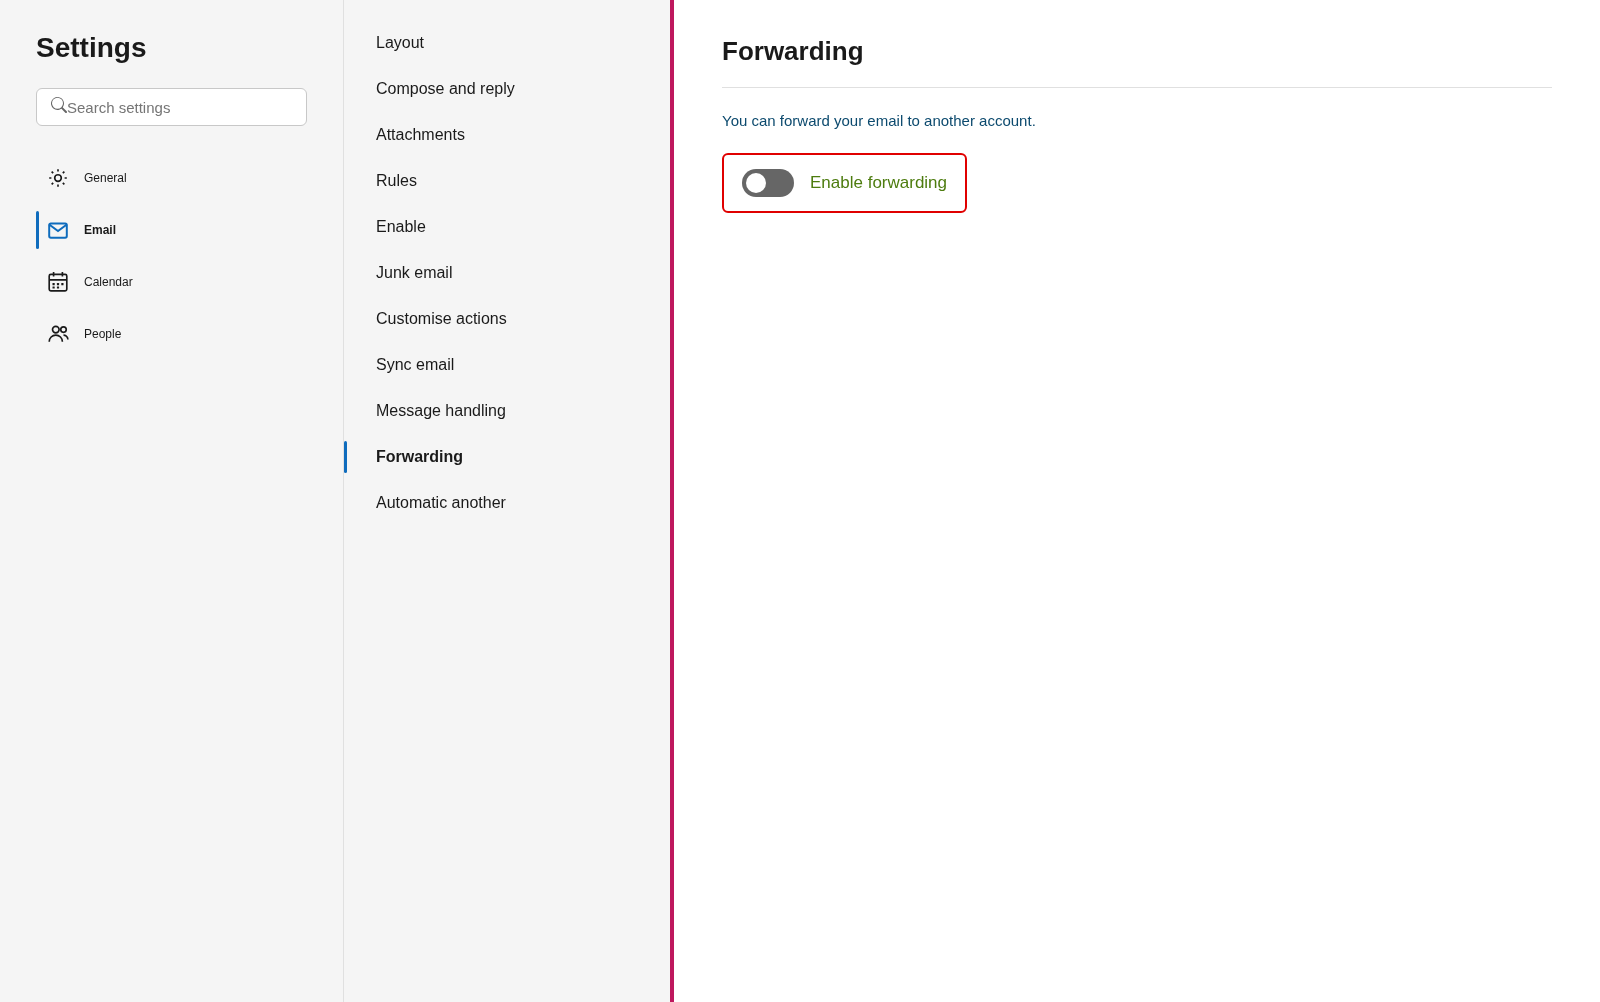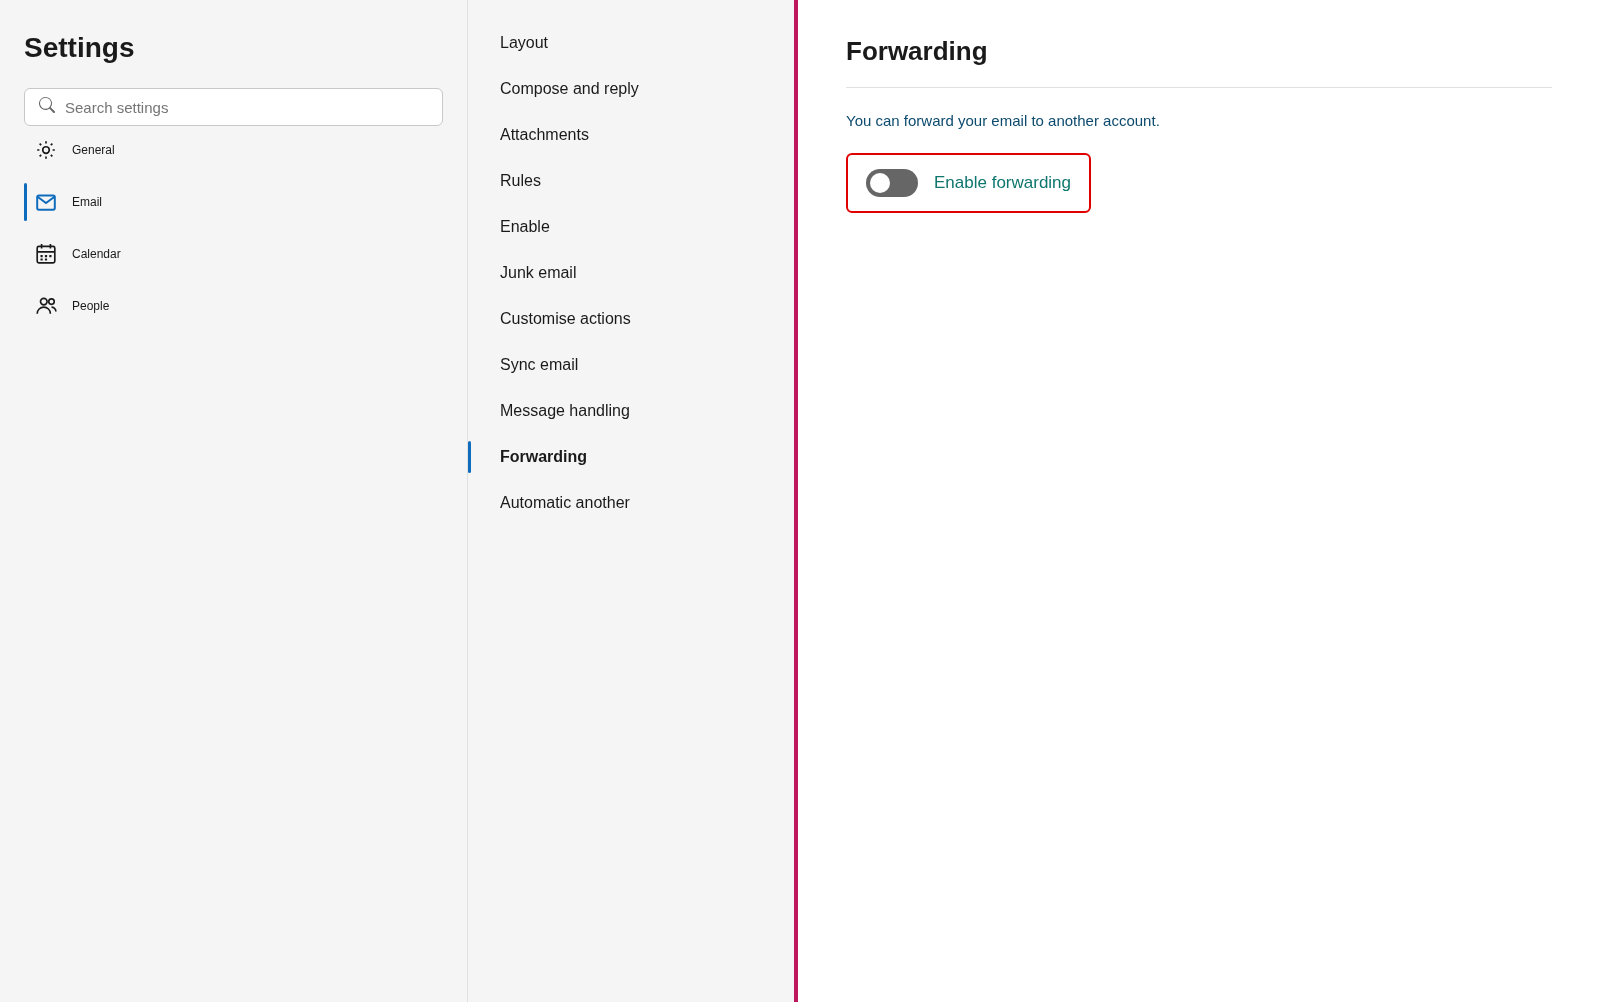--- a/index.html
+++ b/index.html
@@ -7,42 +7,42 @@
       font-family: 'Segoe UI', -apple-system, BlinkMacSystemFont, sans-serif;
       background: #f5f5f5;
       display: flex;
       height: 1002px;
       width: 1600px;
       overflow: hidden;
     }
 
     
     .sidebar {
-      width: 468px;
+      width: 344px;
       background: #f5f5f5;
-      padding: 32px 24px;
+      padding: 32px 36px;
       flex-shrink: 0;
       border-right: 1px solid #e0e0e0;
     }
 
     .sidebar-title {
       font-size: 28px;
       font-weight: 700;
       color: #1a1a1a;
       margin-bottom: 24px;
     }
 
     .search-box {
       display: flex;
       align-items: center;
       background: #fff;
       border: 1.5px solid #c8c8c8;
       border-radius: 6px;
       padding: 8px 14px;
-      gap: 10px;
+      margin-bottom: 28px;
     }
 
     .search-box input {
       border: none;
       outline: none;
       font-size: 15px;
       color: #666;
       background: transparent;
       width: 100%;
     }
@@ -59,21 +59,21 @@
       padding: 12px 10px;
       border-radius: 6px;
       cursor: pointer;
       font-size: 12px;
       color: #1a1a1a;
       margin-bottom: 4px;
       position: relative;
     }
 
     .nav-item.active {
-      font-weight: 400;
+      font-weight: 700;
     }
 
     .nav-item.active::before {
       content: '';
       position: absolute;
       left: 0;
       top: 10%;
       height: 80%;
       width: 3px;
       background: #0f6cbd;
@@ -182,21 +182,21 @@
       top: 4px;
       left: 4px;
       width: 20px;
       height: 20px;
       background: #fff;
       border-radius: 50%;
     }
 
     .toggle-label {
       font-size: 17px;
-      color: #0f766e;
+      color: #4d7c0f;
     }
 
     
     .email-icon-svg {
       color: #0f6cbd;
     }
   </style>
 </head>
 <body>
 

